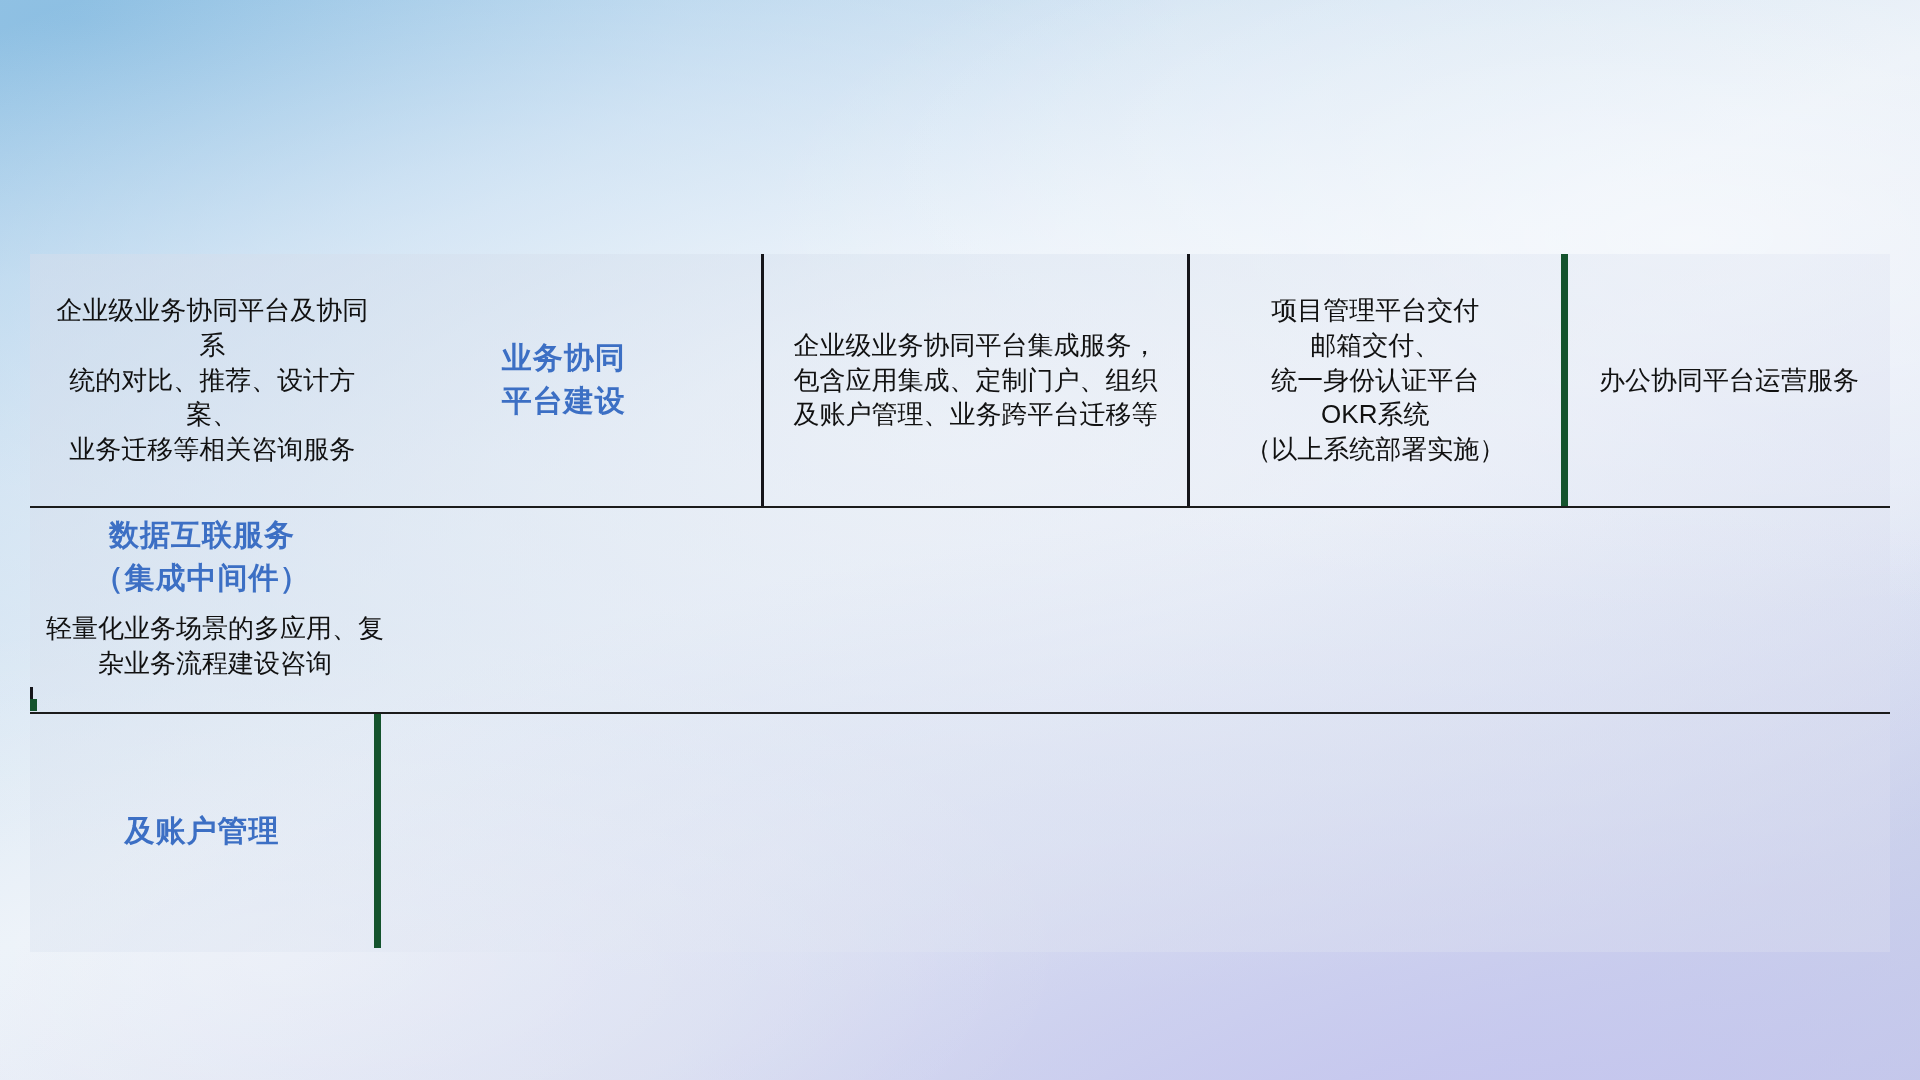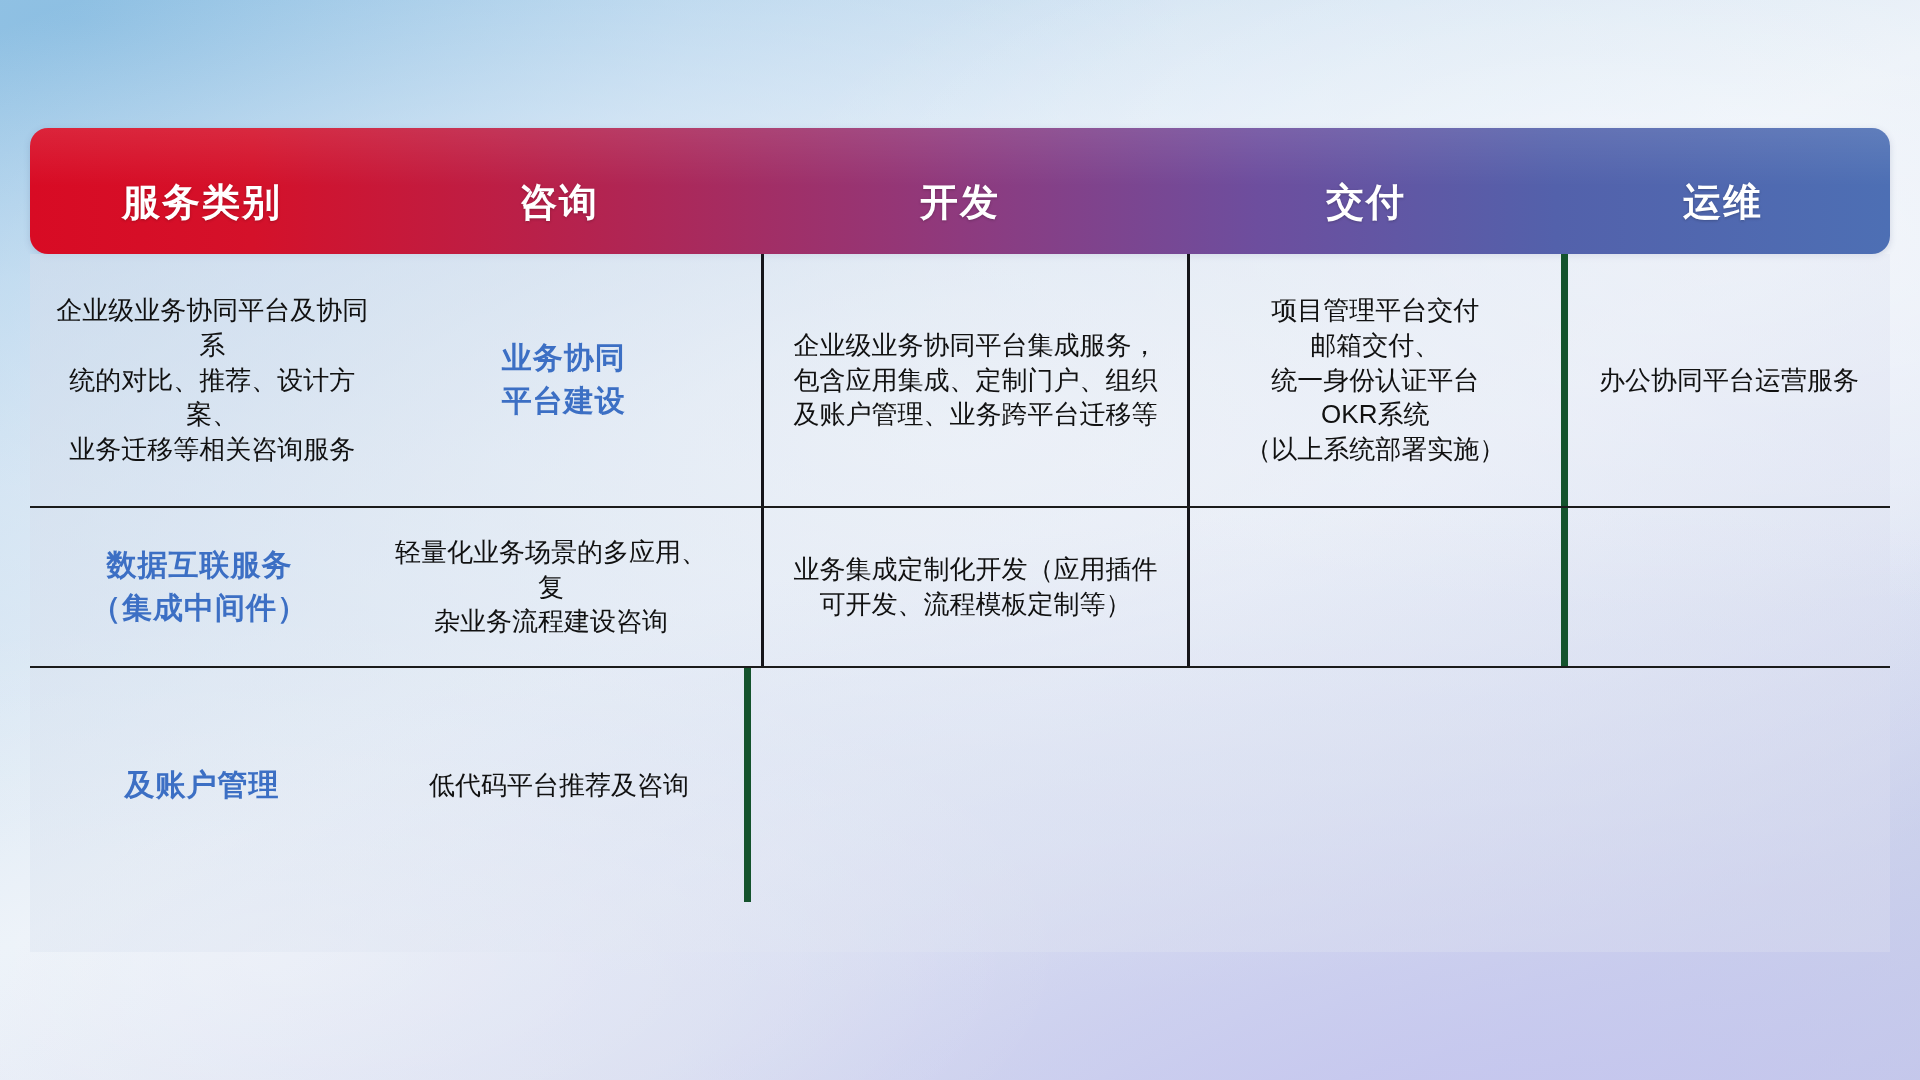--- a/index.html
+++ b/index.html
@@ -98,21 +98,21 @@
     width: 1860px;
     height: 698px;
   }
   .t-row {
     display: flex;
     width: 1860px;
     box-sizing: border-box;
     border-bottom: 2px solid #1b1b1b;
   }
   .t-row.row-0 { height: 254px; }
-  .t-row.row-1 { height: 160px; }
+  .t-row.row-1 { height: 206px; flex-direction: column; }
   .t-row.row-2 { height: 234px; border-bottom: none; }
 
   .t-cell {
     box-sizing: border-box;
     display: flex;
     align-items: center;
     justify-content: center;
     text-align: center;
     font-size: 26px;
     line-height: 1.34;
@@ -143,27 +143,20 @@
   .t-row { position: relative; z-index: 1; }
 </style>
 </head>
 <body>
 
 <div id="bg-layer"></div>
 <div id="bg-sheen"></div>
 
 <div id="table-panel">
 
-  <div id="table-header">
-    <div class="hdr-cell hdr-c0">服务类别</div>
-    <div class="hdr-cell hdr-c1">咨询</div>
-    <div class="hdr-cell hdr-c2">开发</div>
-    <div class="hdr-cell hdr-c3">交付</div>
-    <div class="hdr-cell hdr-c4">运维</div>
-  </div>
 
   <div id="table-body">
 
     <div class="t-row row-0">
       <div class="t-cell c1">企业级业务协同平台及协同系
 统的对比、推荐、设计方案、
 业务迁移等相关咨询服务</div>
       <div class="t-cell c0">业务协同
 平台建设</div>
       <div class="t-cell c2">企业级业务协同平台集成服务，
@@ -175,26 +168,23 @@
 OKR系统
 （以上系统部署实施）</div>
       <div class="t-cell c4">办公协同平台运营服务</div>
     </div>
 
     <div class="t-row row-1">
       <div class="t-cell c0">数据互联服务
 （集成中间件）</div>
       <div class="t-cell c1">轻量化业务场景的多应用、复
 杂业务流程建设咨询</div>
-      <div class="t-cell c2">业务集成定制化开发（应用插件
-可开发、流程模板定制等）</div>
       <div class="t-cell c3"></div>
       <div class="t-cell c4"></div>
     </div>
 
     <div class="t-row row-2">
       <div class="t-cell c0">及账户管理</div>
-      <div class="t-cell c1">低代码平台推荐及咨询</div>
       <div class="t-cell c4"></div>
     </div>
 
   </div>
 </div>
 
 </body></html>

